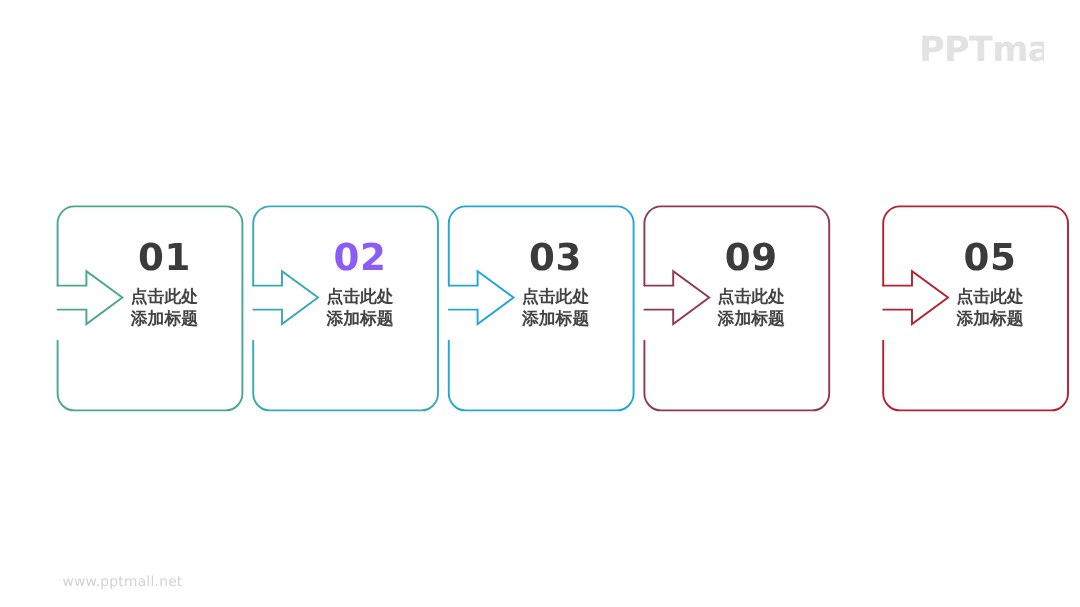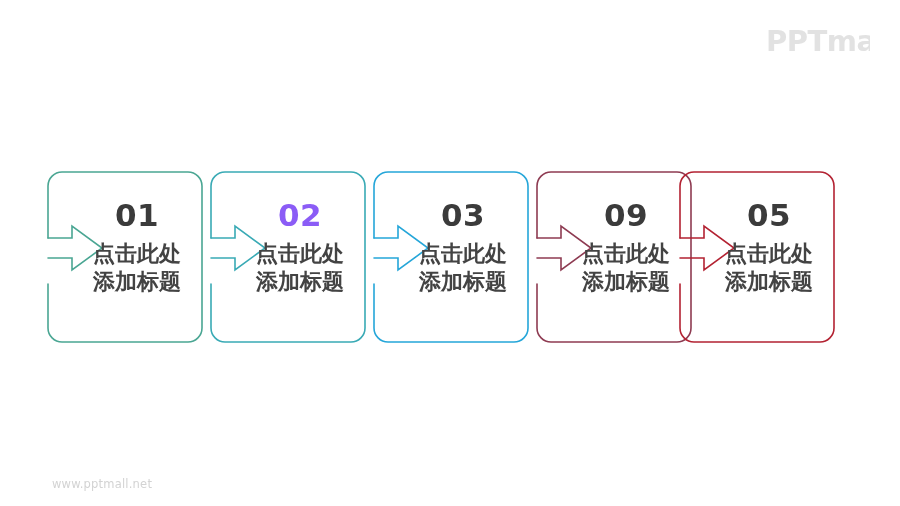--- a/index.html
+++ b/index.html
@@ -96,21 +96,21 @@
     font-weight: bold;
     color: #3b3b3b;
     line-height: 1;
     letter-spacing: 0.5px;
     font-family: "DejaVu Sans", "Liberation Sans", sans-serif;
   }
 
   .card-caption {
     margin-top: 9px;
     text-align: center;
-    font-size: 22px;
+    font-size: 14px;
     font-weight: bold;
     color: #434343;
     line-height: 1.28;
     font-family: "DejaVu Sans", "Liberation Sans", sans-serif;
     white-space: nowrap;
   }
   .card-caption .line2 { display: block; }
 </style>
 </head>
 <body>
@@ -176,21 +176,21 @@
       </svg>
       <div class="card-body">
         <div class="card-number" style="color: rgb(59, 59, 59);">09</div>
         <div class="card-caption" style="color: rgb(67, 67, 67);">
           <span>点击此处</span>
           <span class="line2">添加标题</span>
         </div>
       </div>
     </div>
 
-    <div class="step-card" style="left:632px;">
+    <div class="step-card" style="left:688px;">
       <svg class="card-svg" viewBox="0 0 158 174" xmlns="http://www.w3.org/2000/svg">
         <path d="M 2 68 L 2 16 A 14 14 0 0 1 16 2 L 142 2 A 14 14 0 0 1 156 16 L 156 158 A 14 14 0 0 1 142 172 L 16 172 A 14 14 0 0 1 2 158 L 2 114" fill="none" stroke="#b32232" stroke-width="1.6" stroke-linecap="round"></path>
         <path d="M 2 68 L 26 68 L 26 56 L 56 78 L 26 100 L 26 88 L 2 88" fill="none" stroke="#b32232" stroke-width="1.6" stroke-linejoin="miter" stroke-linecap="round"></path>
       </svg>
       <div class="card-body">
         <div class="card-number" style="color: rgb(59, 59, 59);">05</div>
         <div class="card-caption" style="color: rgb(67, 67, 67);">
           <span>点击此处</span>
           <span class="line2">添加标题</span>
         </div>

